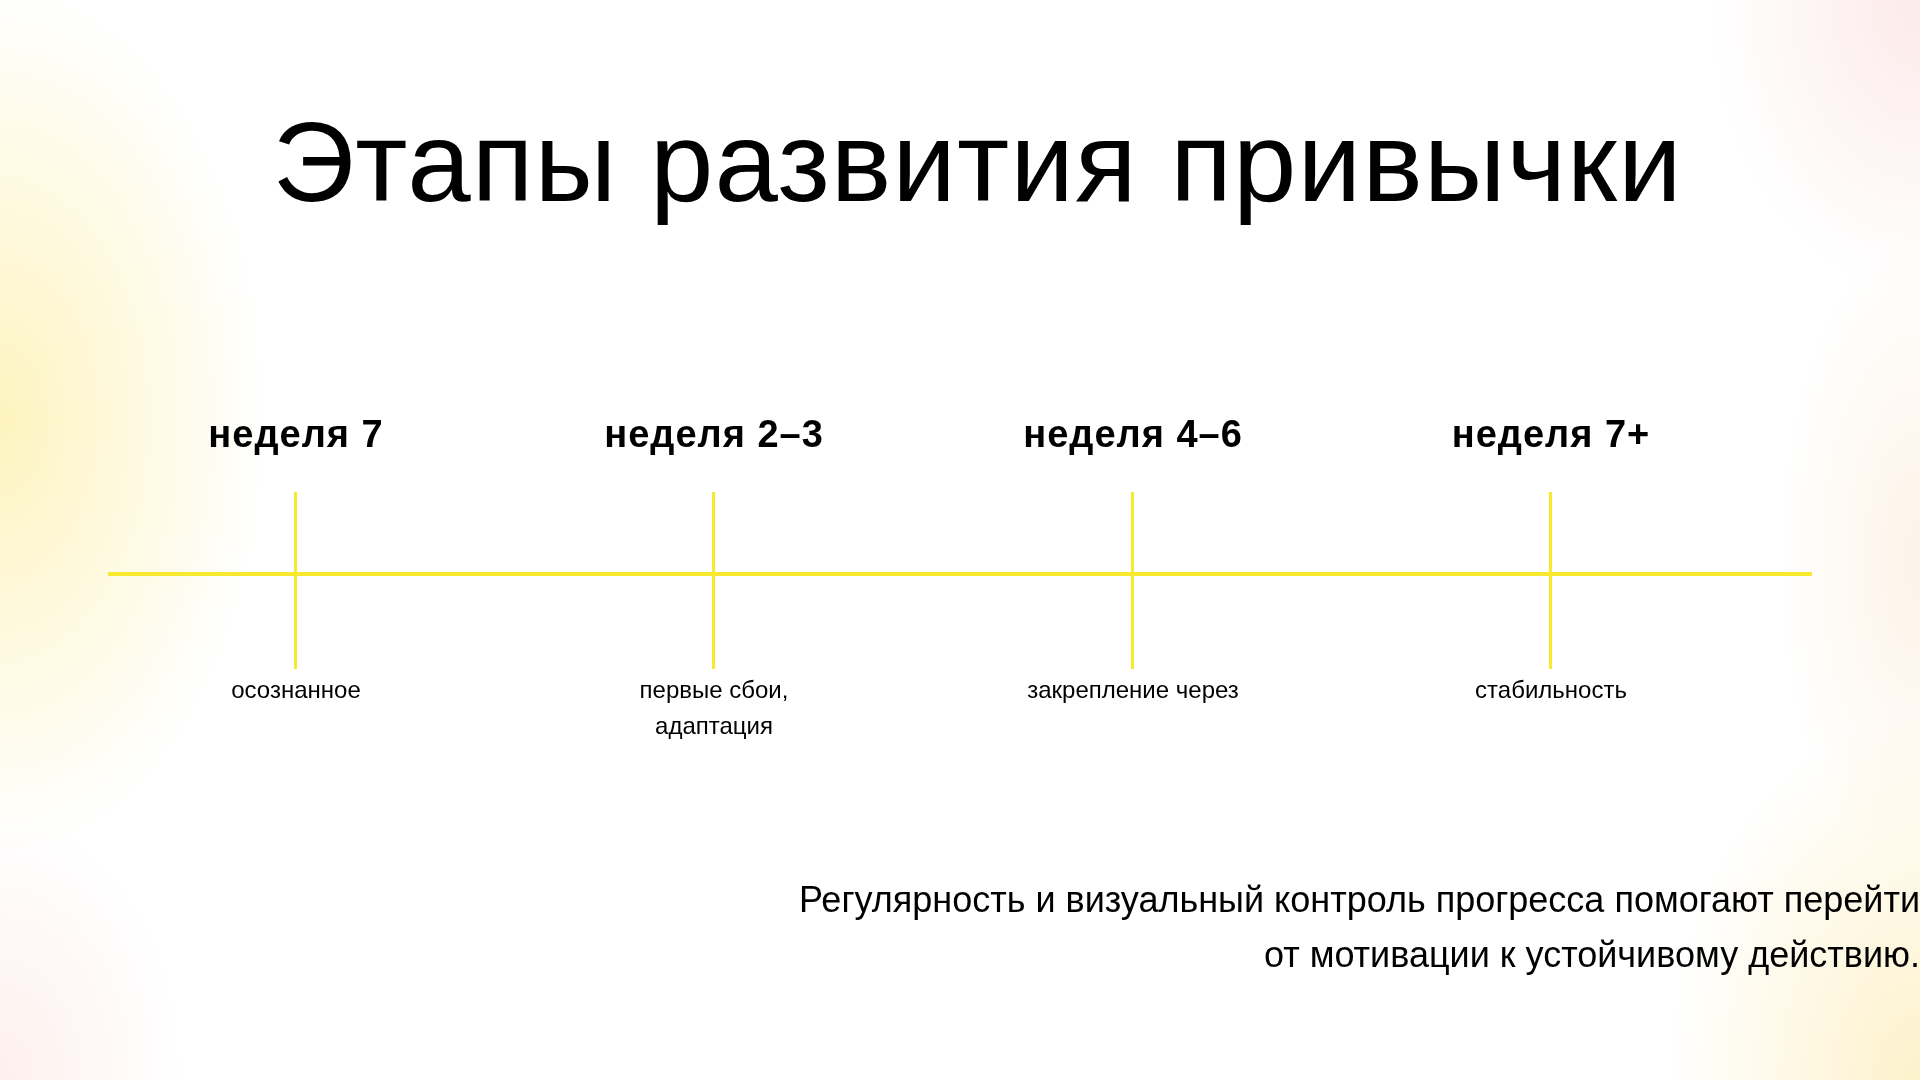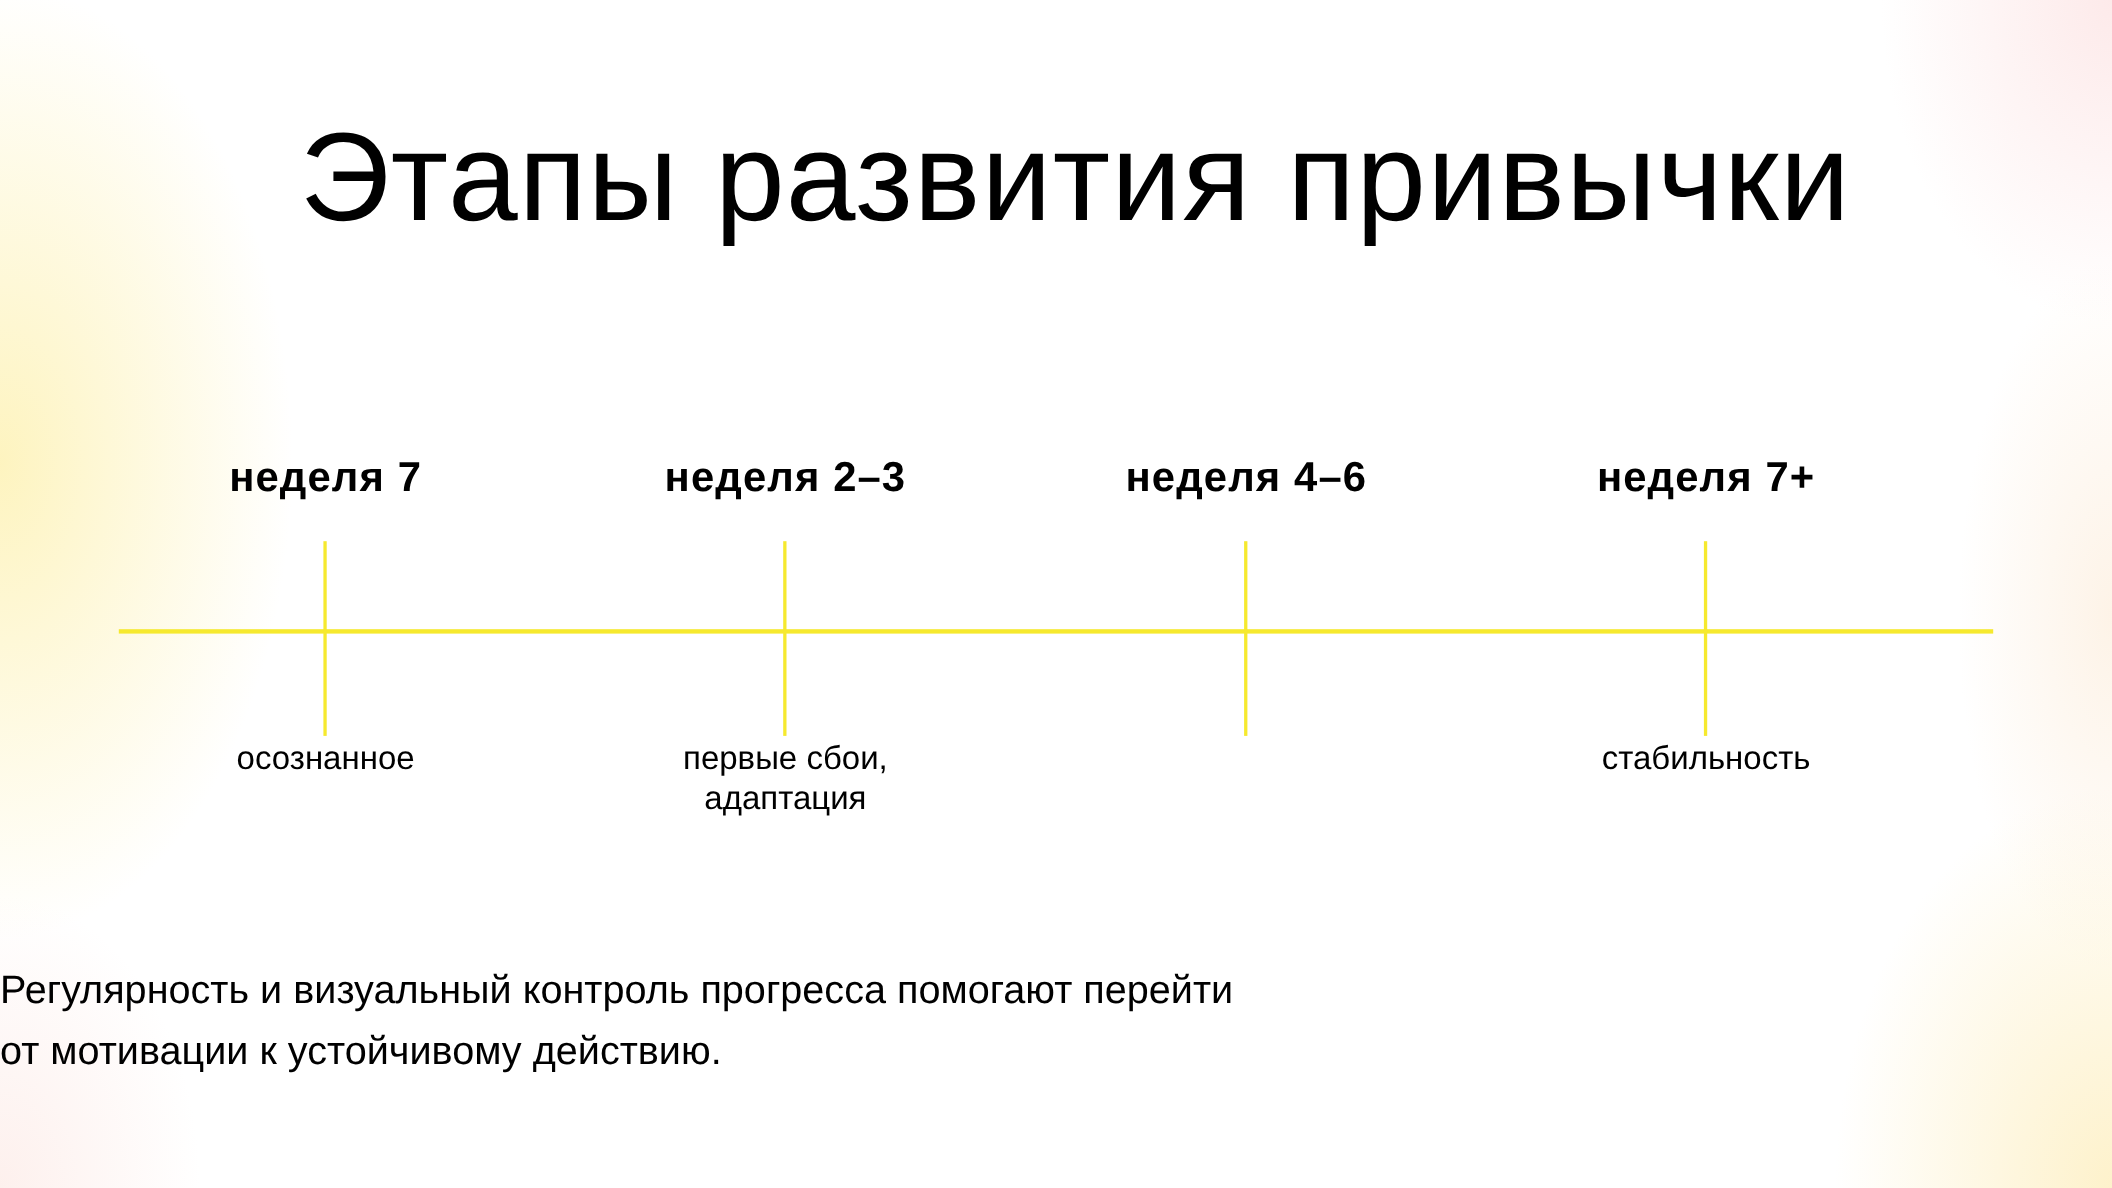--- a/index.html
+++ b/index.html
@@ -29,24 +29,24 @@
   .stage { position:absolute; z-index:1; width:420px; margin-left:-210px; }
   .stage .label {
     position:absolute; top:415px; left:0; width:420px; text-align:center;
     font-size:38px; font-weight:700; line-height:1; letter-spacing:1px;
   }
   .stage .tick {
     position:absolute; top:492px; left:208px; width:3px; height:177px; background:#f6e92e;
   }
   .stage .desc {
     position:absolute; top:672px; left:0; width:420px; text-align:center;
-    font-size:30px; line-height:36px;
+    font-size:24px; line-height:36px;
   }
   .footer {
-    position:absolute; left:0; right:0; top:872px; z-index:1; text-align:left;
+    position:absolute; left:0; right:0; top:872px; z-index:1; text-align:right;
     font-size:36px; line-height:55px;
   }
   .footer div { display:block; }
 </style>
 </head>
 <body>
 
 <div class="bg"></div>
 
 <h1 class="title" style="margin:0;padding-left:35px;">Этапы развития привычки</h1>
@@ -67,20 +67,21 @@
   <div class="desc">
     <div>первые сбои,</div>
     <div>адаптация</div>
   </div>
 </div>
 
 <div class="stage" style="left:1133px; top:0;">
   <div class="label">неделя 4–6</div>
   <div class="tick"></div>
   <div class="desc">
+    <div>закрепление через</div>
   </div>
 </div>
 
 <div class="stage" style="left:1551px; top:0;">
   <div class="label">неделя 7+</div>
   <div class="tick"></div>
   <div class="desc">
     <div>стабильность</div>
   </div>
 </div>

